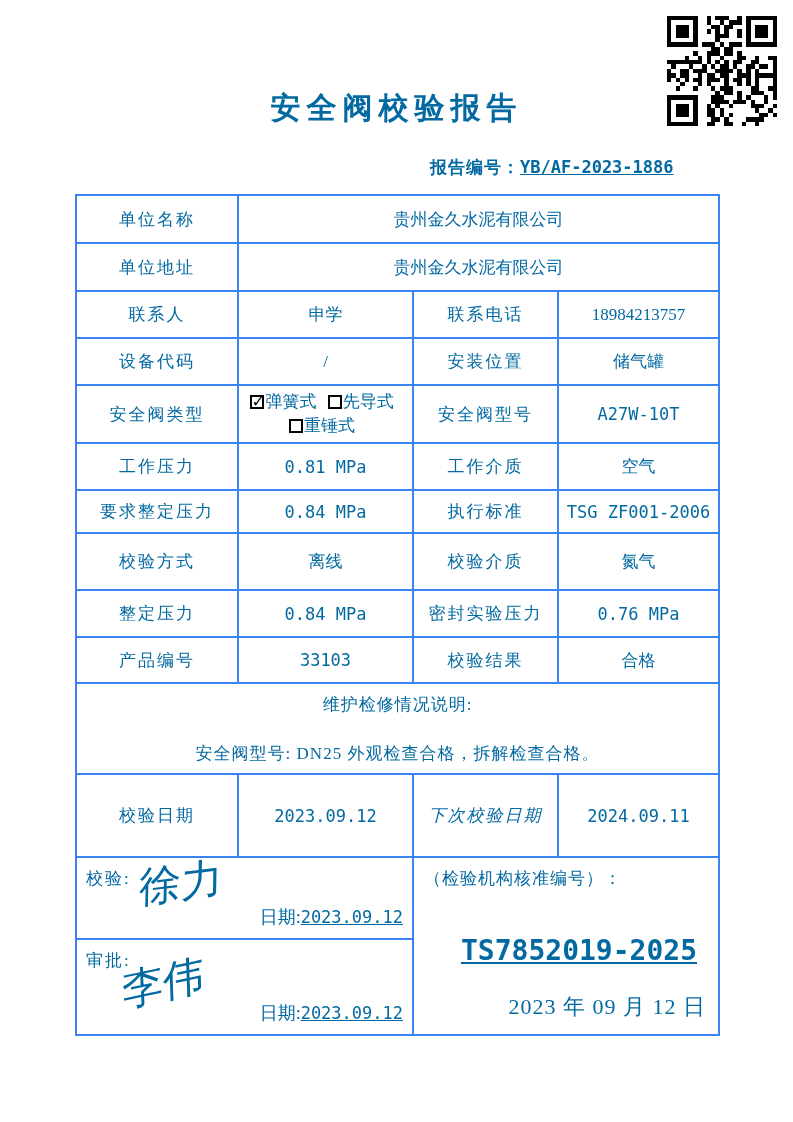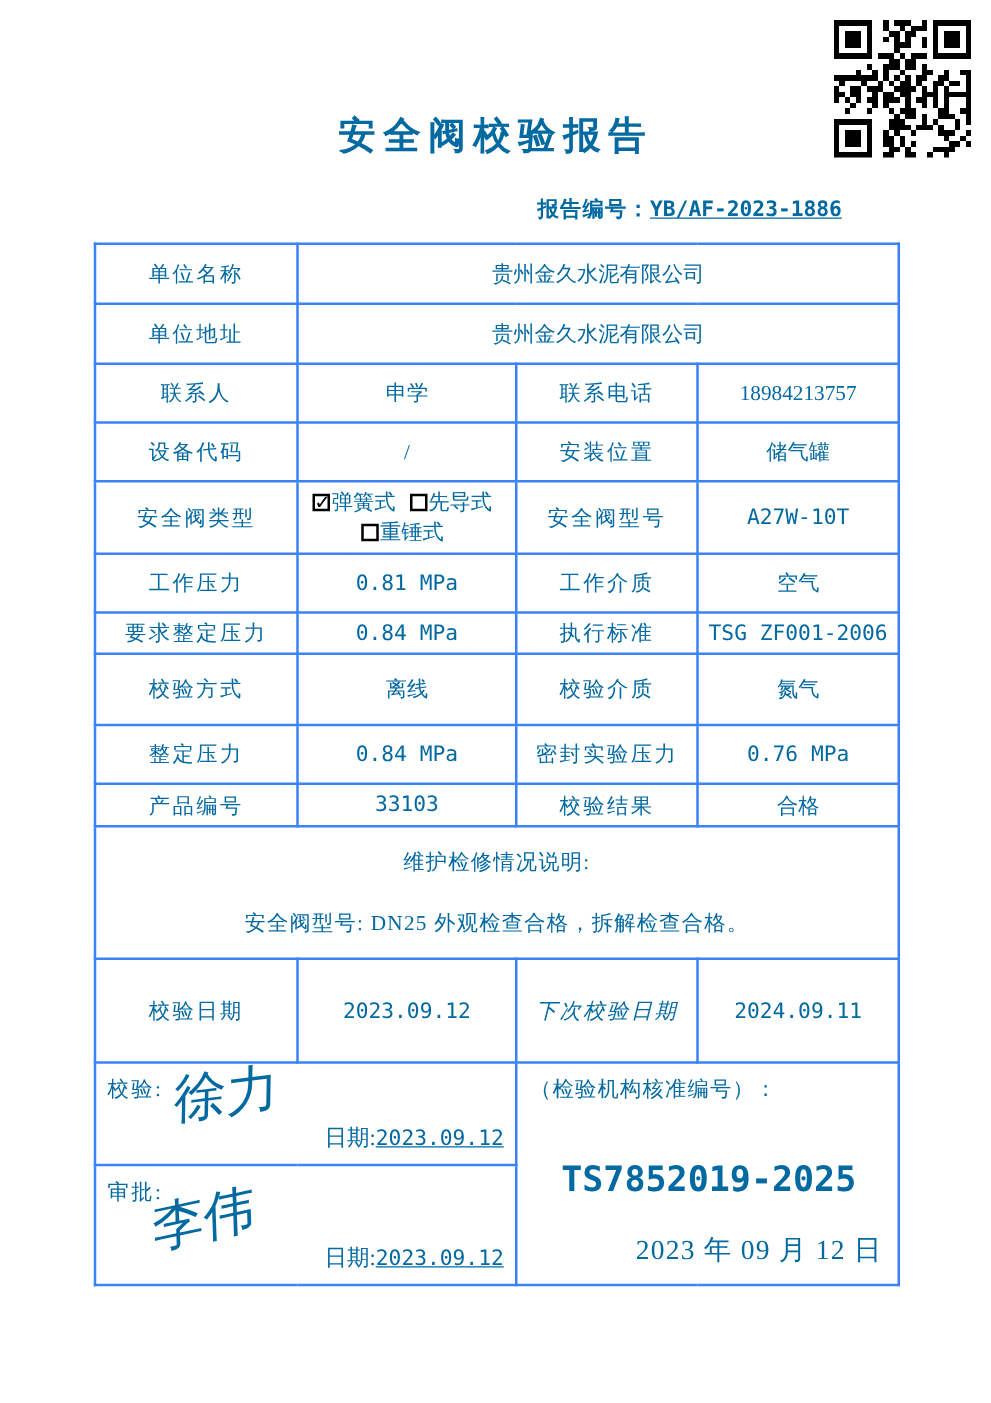--- a/index.html
+++ b/index.html
@@ -54,22 +54,22 @@
   .sig { position:absolute; font-size:42px; line-height:1; font-weight:500; }
   .sig-verify { left:62px; top:4px; transform:rotate(-7deg) skewX(-8deg); }
   .sig-approve { left:44px; top:22px; transform:rotate(-12deg) skewX(-10deg); }
   .sig-date { position:absolute; right:9px; bottom:9px; font-size:18px; }
   .sig-date .mono { font-size:17px; }
 
   
   td.org-cell { position:relative; }
   .org-label { position:absolute; left:10px; top:9px; font-size:17px; letter-spacing:1px; }
   .org-code {
-    position:absolute; top:76px; left:1px; width:100%; text-align:center;
-    font-family:"DejaVu Sans Mono",monospace; font-size:28px; font-weight:700; letter-spacing:0;
+    position:absolute; top:76px; left:13px; width:100%; text-align:center;
+    font-family:"DejaVu Sans Mono",monospace; font-size:28px; font-weight:700; letter-spacing:0;text-decoration:underline;
   }
   .org-date { position:absolute; right:12px; bottom:12px; font-size:22px; letter-spacing:1px; }
 </style>
 </head>
 <body>
 
 <div class="page">
 
   <svg class="qr" id="qr" viewBox="0 0 25 25">
       <rect x="0" y="0" width="25" height="25" fill="#fff"></rect>
@@ -339,49 +339,49 @@
       <td class="valm">A27W-10T</td>
     </tr>
 
     <tr style="height:47px">
       <td class="lbl">工作压力</td>
       <td class="valm">0.81 MPa</td>
       <td class="lbl">工作介质</td>
       <td>空气</td>
     </tr>
 
-    <tr style="height:33px">
+    <tr style="height:43px">
       <td class="lbl">要求整定压力</td>
       <td class="valm">0.84 MPa</td>
       <td class="lbl">执行标准</td>
       <td class="valm">TSG ZF001-2006</td>
     </tr>
 
     <tr style="height:57px">
       <td class="lbl">校验方式</td>
       <td>离线</td>
       <td class="lbl">校验介质</td>
       <td>氮气</td>
     </tr>
 
     <tr style="height:47px">
       <td class="lbl">整定压力</td>
       <td class="valm">0.84 MPa</td>
       <td class="lbl">密封实验压力</td>
       <td class="valm">0.76 MPa</td>
     </tr>
 
-    <tr style="height:34px">
+    <tr style="height:46px">
       <td class="lbl">产品编号</td>
       <td class="valm">33103</td>
       <td class="lbl">校验结果</td>
       <td>合格</td>
     </tr>
 
-    <tr style="height:106px">
+    <tr style="height:91px">
       <td colspan="4" class="note">
         <div class="note-title">维护检修情况说明:</div>
         <div class="note-content">安全阀型号: DN25 外观检查合格，拆解检查合格。</div>
       </td>
     </tr>
 
     <tr style="height:83px">
       <td class="lbl">校验日期</td>
       <td class="valm">2023.09.12</td>
       <td class="lbl low">下次校验日期</td>

